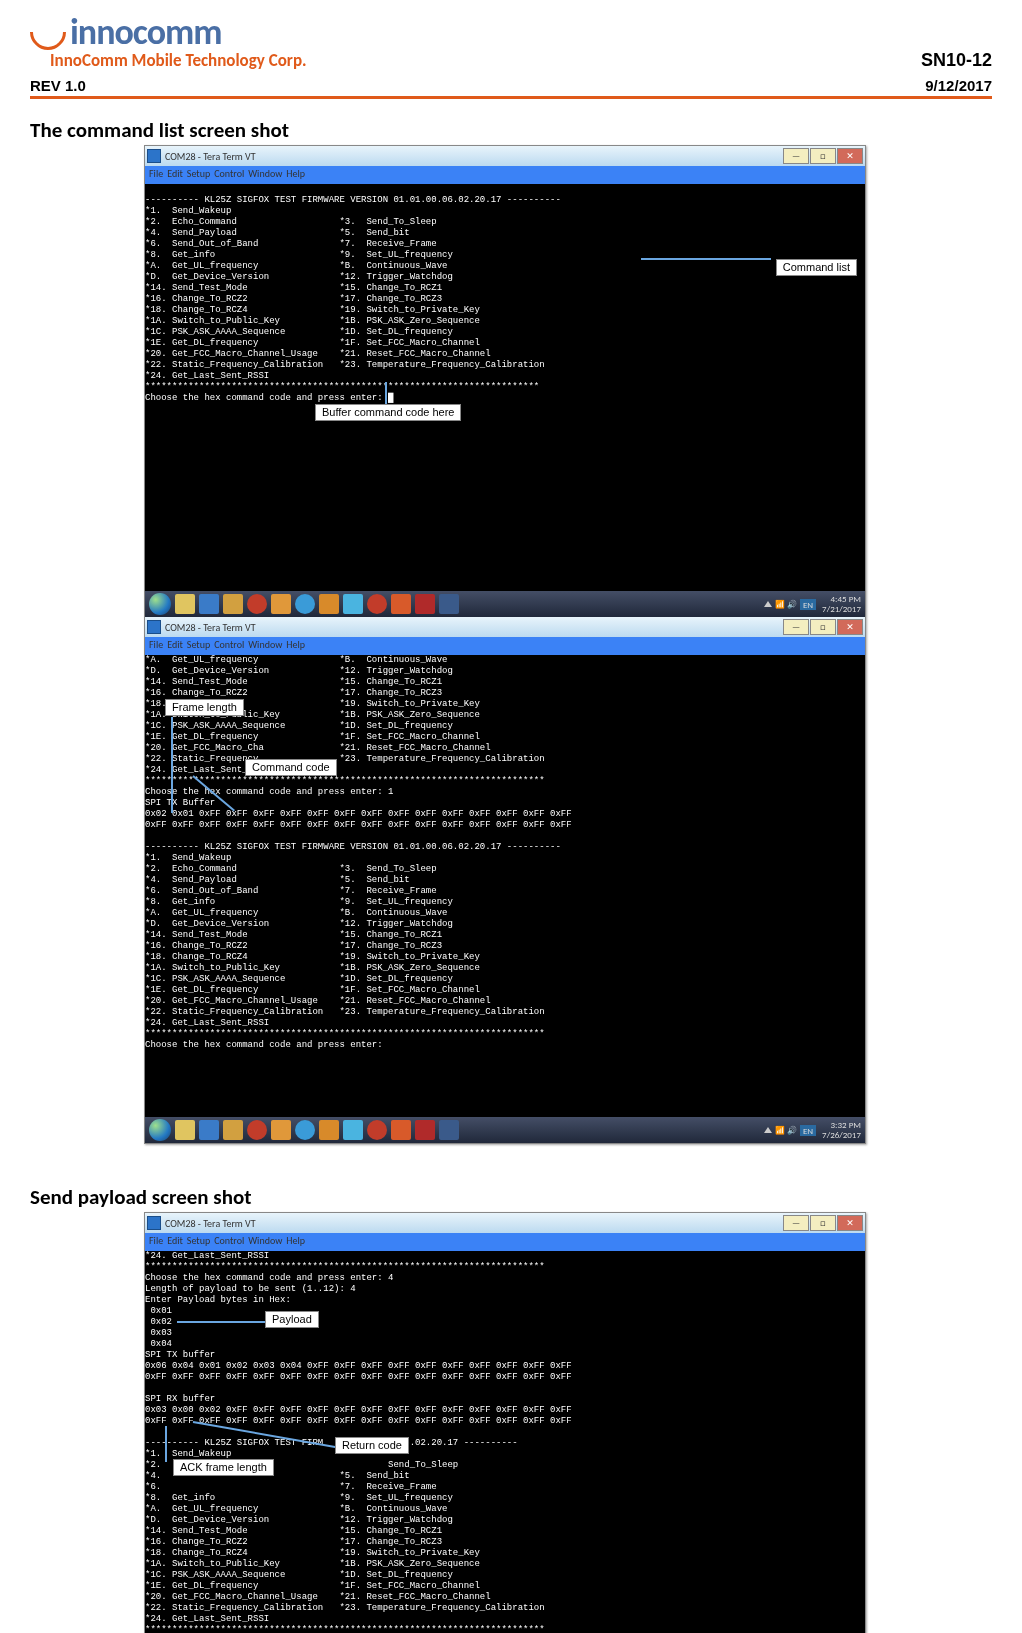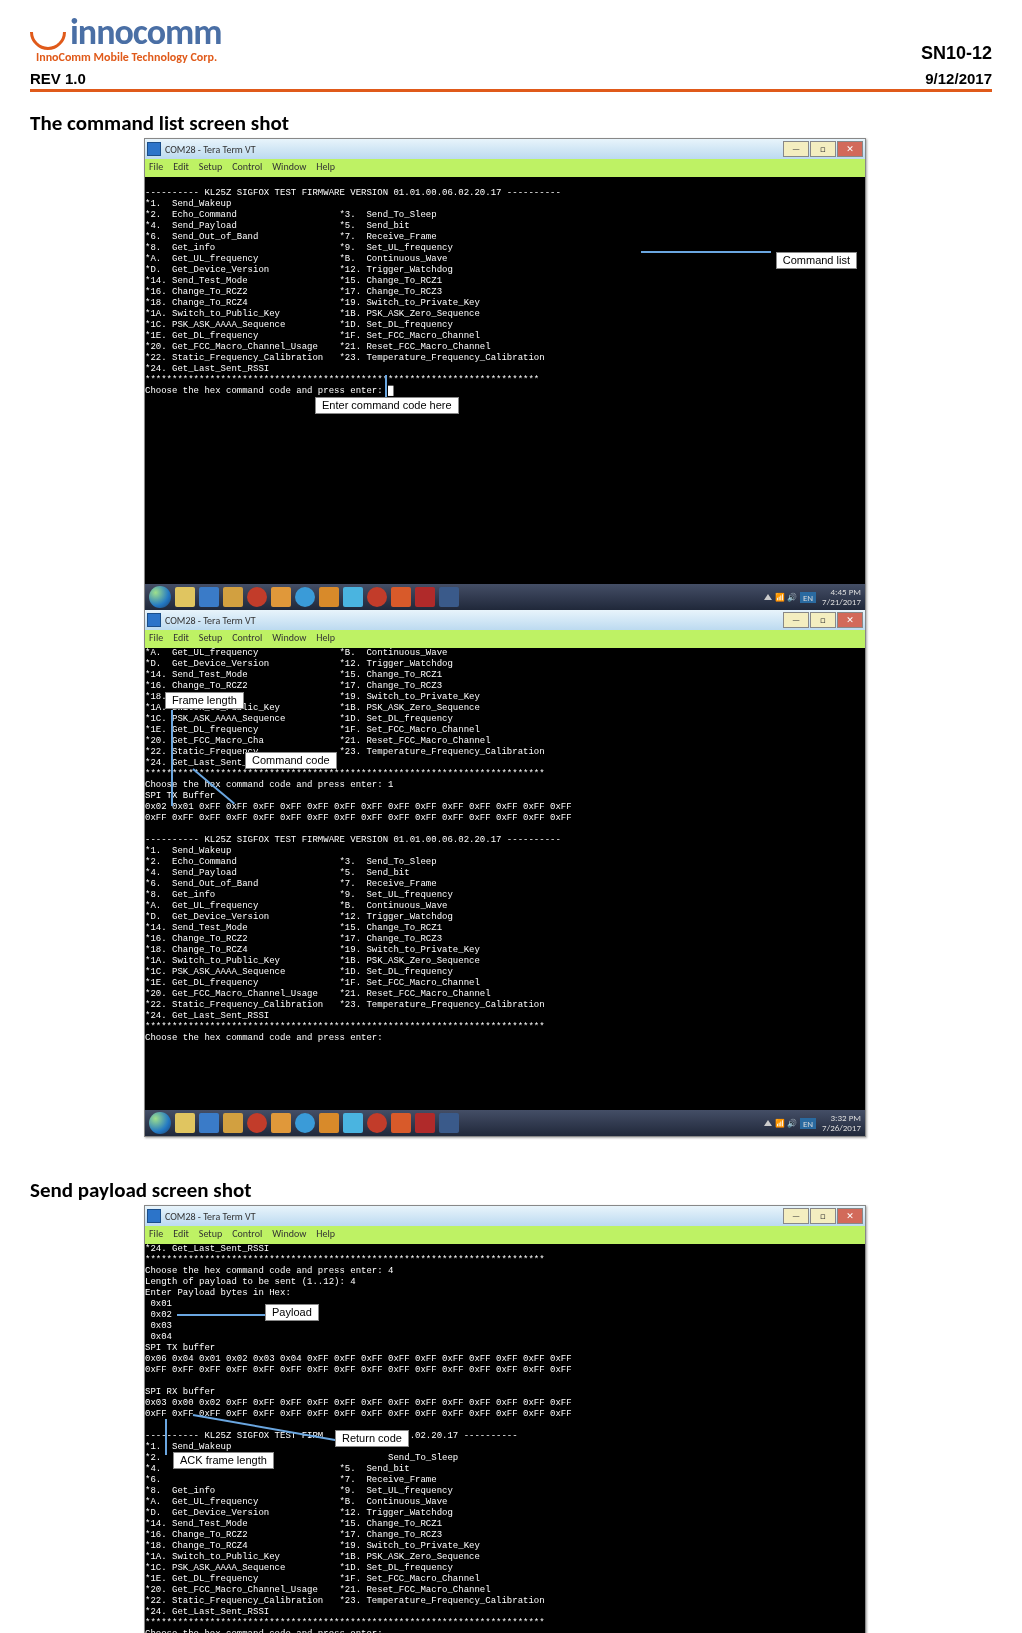--- a/index.html
+++ b/index.html
@@ -2,36 +2,36 @@
 <html><head>
 <meta charset="utf-8">
 <style>
   html,body{margin:0;padding:0;background:#fff;font-family:Calibri,Arial,sans-serif;color:#000}
   .page{width:1022px;min-height:1633px;margin:0 auto;position:relative;box-sizing:border-box;padding:10px 30px 30px 30px}
   .header{display:flex;justify-content:space-between;align-items:flex-end}
   .logo{display:flex;flex-direction:column}
   .logo-top{display:flex;align-items:flex-end;gap:4px}
   .logo-arc{width:30px;height:30px;border:3px solid #e05a1a;border-top-color:transparent;border-left-color:transparent;border-radius:50%;transform:rotate(45deg);position:relative;top:-4px}
   .logo-text{font-size:36px;font-weight:bold;color:#4a6fa5;letter-spacing:-1px}
-  .logo-sub{font-size:12px;font-weight:bold;color:#e05a1a;margin-top:-4px;margin-left:6px}
+  .logo-sub{font-size:17px;font-weight:bold;color:#e05a1a;margin-top:-4px;margin-left:20px}
   .sn{font-size:18px;font-weight:bold;font-family:Arial,sans-serif}
   .row2{display:flex;justify-content:space-between;margin-top:6px;font-family:Arial,sans-serif;font-weight:bold;font-size:15px}
   .hr{height:3px;background:#e05a1a;margin-top:2px}
   .section-title{font-weight:bold;font-size:21px;margin-top:18px;margin-bottom:2px}
   .shot{width:720px;margin-left:114px;border:1px solid #888;box-shadow:1px 1px 2px #aaa}
   .window{background:#e8eefb;position:relative}
   .titlebar{height:20px;background:linear-gradient(#e8f4fb,#bcdaf0);display:flex;align-items:center;justify-content:space-between;font-size:10px;color:#333;padding:0 2px}
   .titlebar .left{display:flex;align-items:center;gap:4px}
   .tt-icon{width:12px;height:12px;background:#2c74c9;border:1px solid #1a4e8a}
   .winbtns{display:flex;gap:1px}
   .winbtn{width:24px;height:14px;font-size:9px;text-align:center;line-height:14px;border:1px solid #888}
   .min{background:#f4eec0}
   .max{background:#f4eec0}
   .close{background:#d26a5a;color:#fff}
-  .menubar{height:16px;background:#bef264;font-size:10px;display:flex;gap:10px;padding:1px 4px;color:#333}
+  .menubar{height:16px;background:#3b82f6;font-size:10px;display:flex;gap:4px;padding:1px 4px;color:#333}
   .term{background:#000;color:#fff;font-family:"Courier New",monospace;font-size:9px;line-height:11px;white-space:pre;position:relative;overflow:hidden}
   .callout{position:absolute;background:#fff;color:#000;border:1px solid #888;padding:2px 6px;font-size:11px;font-family:Arial,sans-serif;z-index:5}
   .callout-line{position:absolute;background:#6aa6e0;height:1.5px;z-index:4;transform-origin:left center}
   .taskbar{height:26px;background:linear-gradient(#444e66,#20283a);display:flex;align-items:center;justify-content:space-between;padding:0 4px;font-size:10px;color:#ddd}
   .tb-left{display:flex;align-items:center;gap:4px}
   .startorb{width:22px;height:22px;border-radius:50%;background:radial-gradient(circle at 30% 30%,#9fe08c,#2379c4 60%,#1a3e6a)}
   .tbicon{width:20px;height:20px;display:flex;align-items:center;justify-content:center;border-radius:2px}
   .tb-right{display:flex;align-items:center;gap:6px;font-size:9px;text-align:right}
   .tray{display:flex;gap:3px;align-items:center}
   .tri{width:0;height:0;border-left:4px solid transparent;border-right:4px solid transparent;border-bottom:6px solid #ccc}
@@ -109,21 +109,21 @@
 
 
 
 
 
 
 </span>
         
         <div class="callout" style="right:8px;top:75px">Command list</div>
         <div class="callout-line" style="right:94px;top:74px;width:130px"></div>
-        <div class="callout" style="left:170px;top:220px">Enter command code here</div>
+        <div class="callout" style="left:170px;top:220px">Buffer command code here</div>
         <div class="callout-line" style="left:240px;top:198px;width:2px;height:24px"></div>
       </div>
       <div class="taskbar">
         <div class="tb-left">
           <div class="startorb"></div>
           <div class="tbicon" style="background:#e0c560"></div>
           <div class="tbicon" style="background:#3a7bc8"></div>
           <div class="tbicon" style="background:#d2a040"></div>
           <div class="tbicon" style="background:#c23c2a;border-radius:50%"></div>
           <div class="tbicon" style="background:#e0983a"></div>

